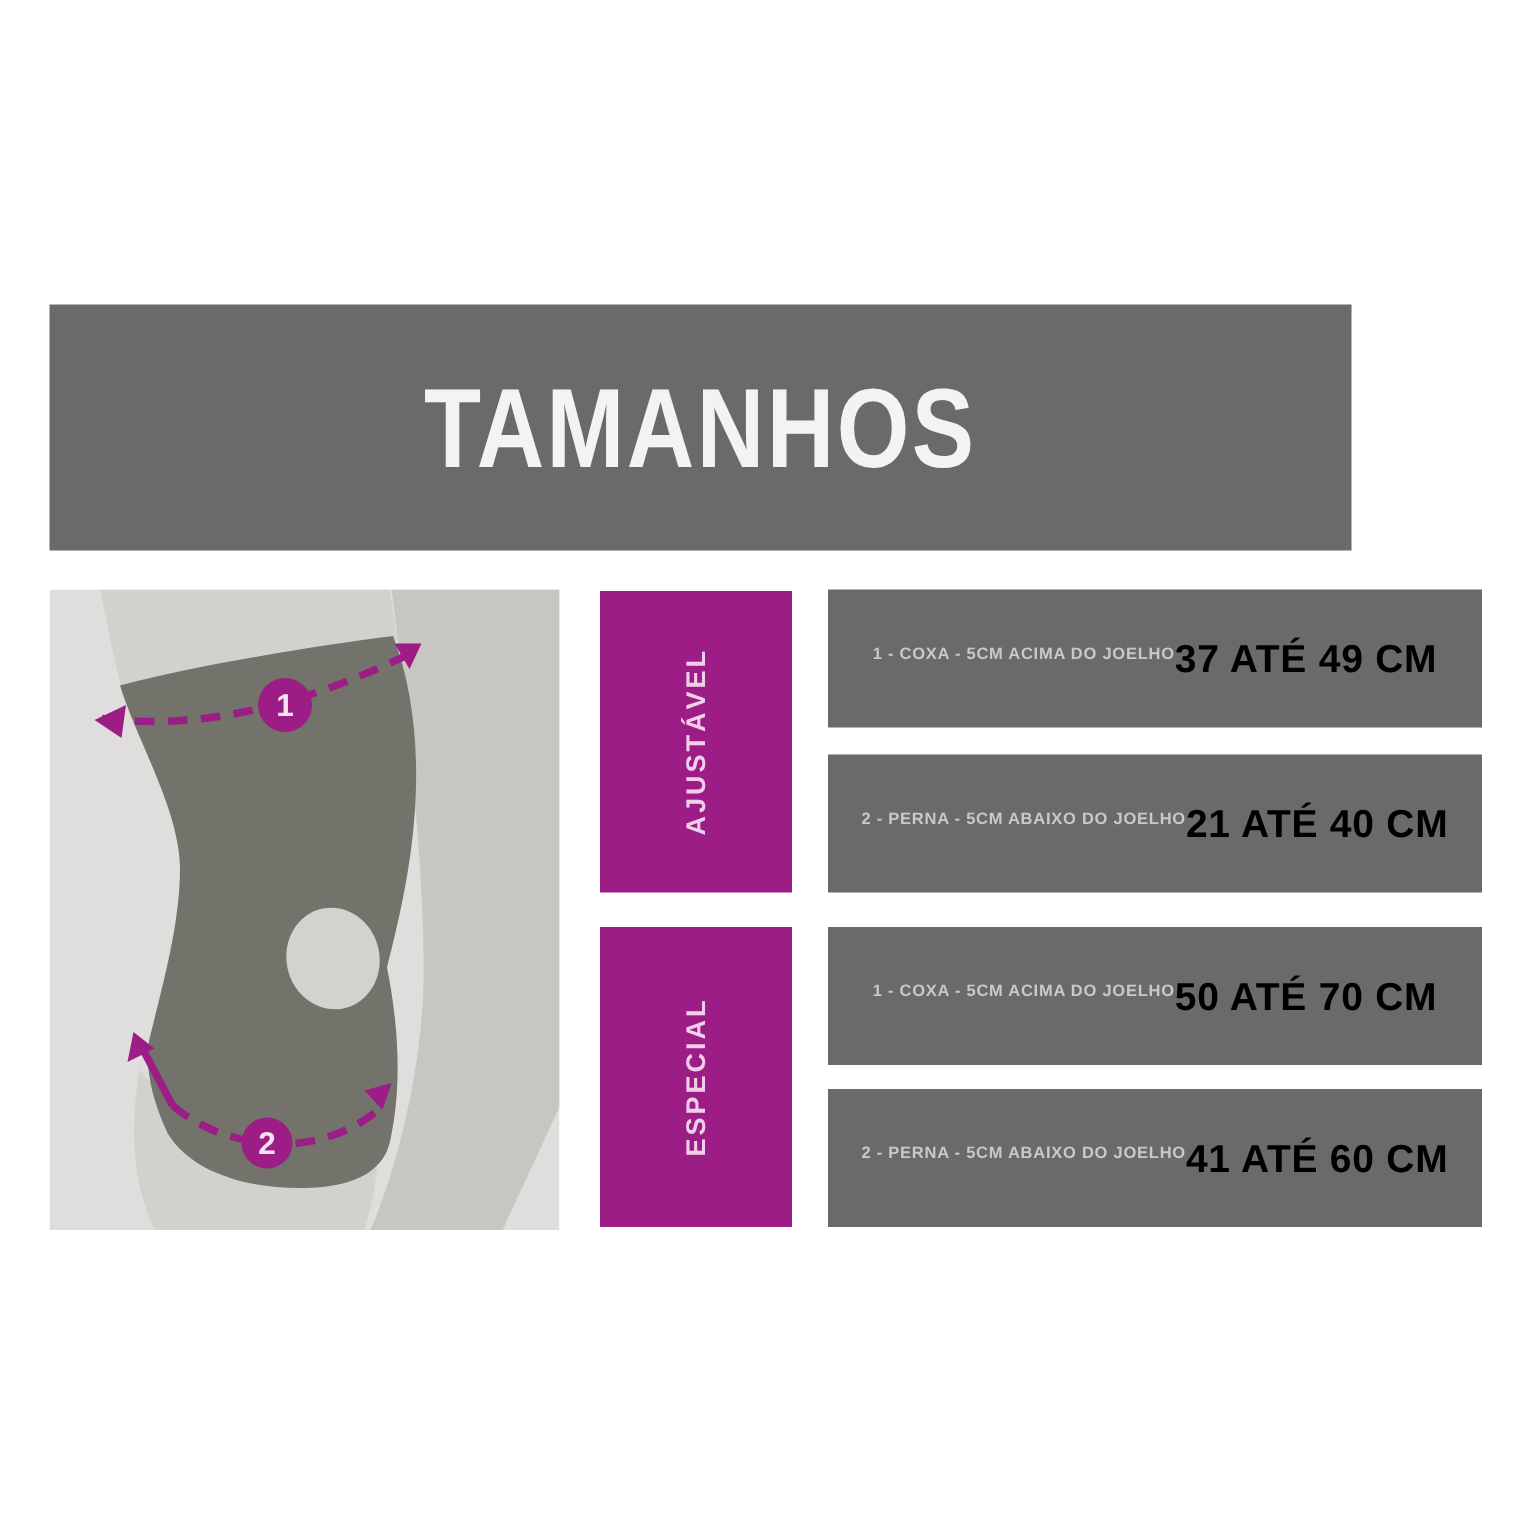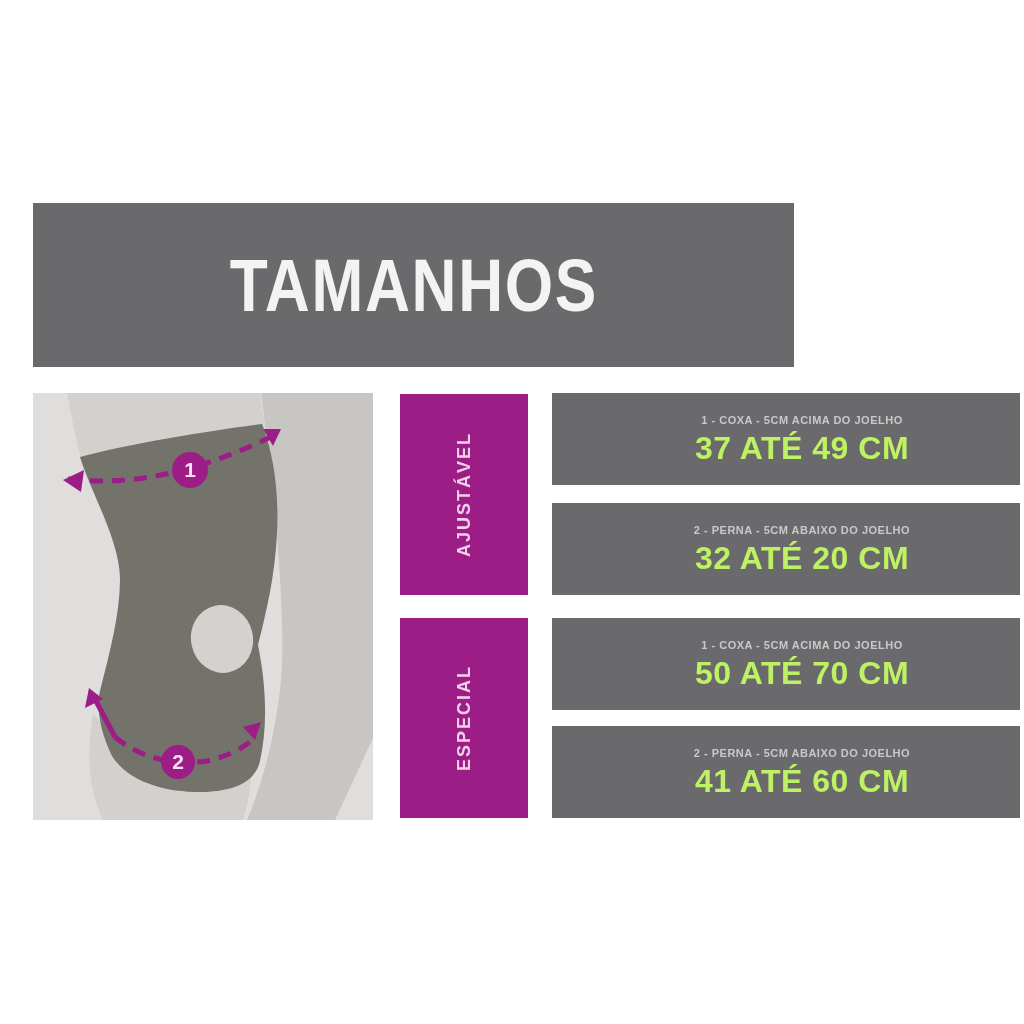--- a/index.html
+++ b/index.html
@@ -2,21 +2,21 @@
 <html><head>
 <meta charset="utf-8">
 <style>
   html,body{margin:0;padding:0;}
   body{
     width:1024px;height:1024px;position:relative;background:#ffffff;
     font-family:"Liberation Sans",sans-serif;overflow:hidden;
   }
   
   .banner{
-    position:absolute;left:33px;top:203px;width:761px;height:164px;
+    position:absolute;left:33px;top:203px;width:868px;height:164px;
     background:#6a696b;display:flex;align-items:center;justify-content:center;
   }
   .banner h1{
     margin:0;color:#f4f3f1;font-size:75px;font-weight:700;line-height:1;
     letter-spacing:2px;transform:scaleX(0.83);white-space:nowrap;
   }
   
   .illustration{
     position:absolute;left:33px;top:393px;width:340px;height:427px;
   }
@@ -29,29 +29,29 @@
   .group-box.g1{top:394px;height:201px;}
   .group-box.g2{top:618px;height:200px;}
   .group-label{
     writing-mode:vertical-rl;transform:rotate(180deg);
     color:#f2cfe8;font-size:18px;font-weight:700;letter-spacing:2px;
     white-space:nowrap;
   }
   
   .bar{
     position:absolute;left:552px;width:436px;height:92px;background:#6a696b;
-    display:flex;flex-direction:column;align-items:center;justify-content:center;padding-left:32px;
+    display:flex;flex-direction:row;align-items:center;justify-content:center;
   }
   .bar.b1{top:393px;} .bar.b2{top:503px;} .bar.b3{top:618px;} .bar.b4{top:726px;}
   .bar .caption{
     color:#c9c8ca;font-size:11px;font-weight:700;letter-spacing:0.5px;
     margin-bottom:6px;white-space:nowrap;
   }
   .bar .value{
-    color:#bef264;font-size:32px;font-weight:700;letter-spacing:0.5px;
+    color:#000000;font-size:26px;font-weight:700;letter-spacing:0.5px;
     line-height:1;white-space:nowrap;
   }
   
   .panel-bg{fill:#dfdedc;}
   .front-leg{fill:#d2d1cd;}
   .back-leg{fill:#c7c6c2;}
   .brace{fill:#73726b;}
   .hole{fill:#d3d2ce;}
   .measure{stroke:#9c1d86;stroke-width:5;fill:none;stroke-dasharray:13 9;}
   .solid-line{stroke:#9c1d86;stroke-width:5;fill:none;}
@@ -103,21 +103,21 @@
 <div class="group-box g2">
   <span class="group-label">ESPECIAL</span>
 </div>
 
 <div class="bar b1">
   <div class="caption">1 - COXA - 5CM ACIMA DO JOELHO</div>
   <div class="value">37 ATÉ 49 CM</div>
 </div>
 <div class="bar b2">
   <div class="caption">2 - PERNA - 5CM ABAIXO DO JOELHO</div>
-  <div class="value">32 ATÉ 20 CM</div>
+  <div class="value">21 ATÉ 40 CM</div>
 </div>
 <div class="bar b3">
   <div class="caption">1 - COXA - 5CM ACIMA DO JOELHO</div>
   <div class="value">50 ATÉ 70 CM</div>
 </div>
 <div class="bar b4">
   <div class="caption">2 - PERNA - 5CM ABAIXO DO JOELHO</div>
   <div class="value">41 ATÉ 60 CM</div>
 </div>
 

